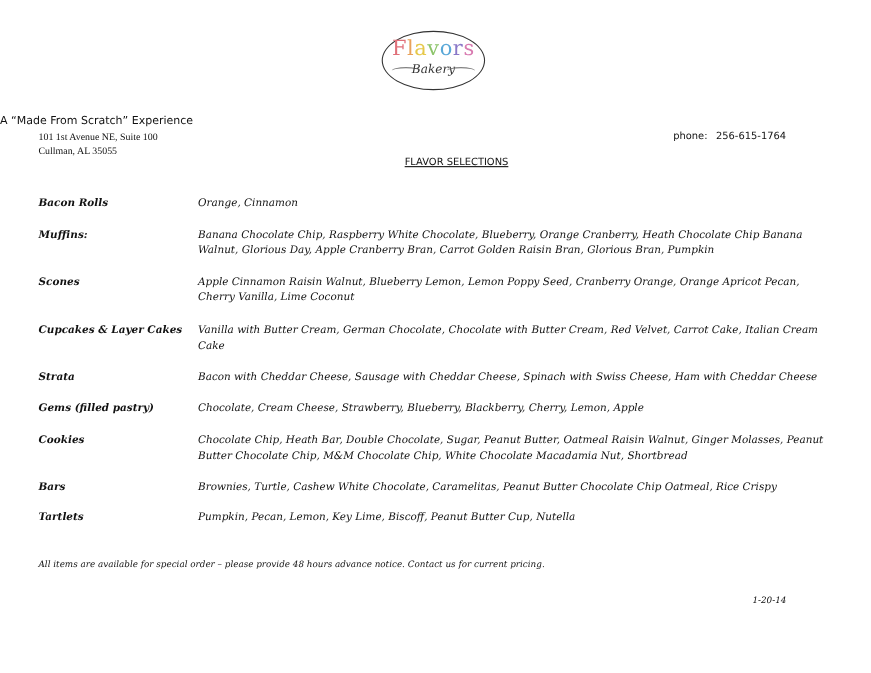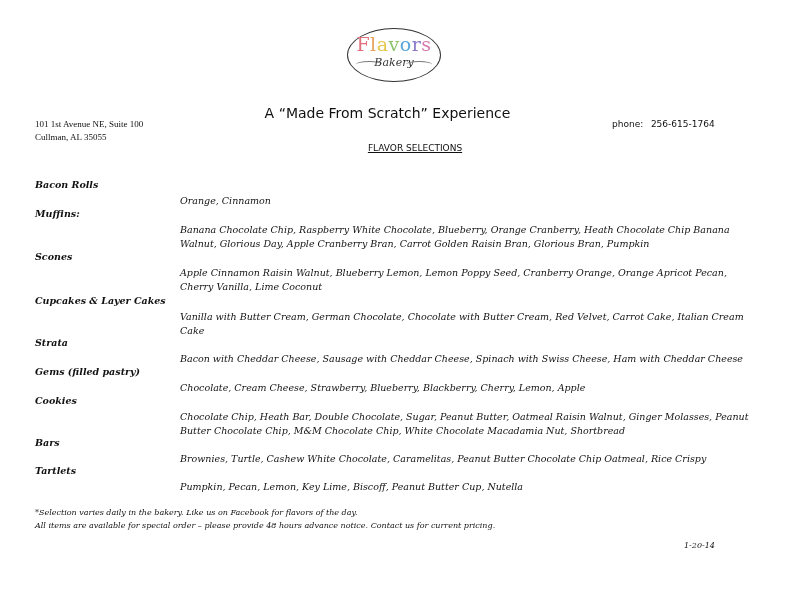--- a/index.html
+++ b/index.html
@@ -7,29 +7,29 @@
     .sans { font-family: "DejaVu Sans", sans-serif; }
     .script { font-family: "DejaVu Serif", serif; font-style: italic; }
     .abs { position: absolute; }
 
     .logo { left: 347px; top: 28px; width: 94px; height: 54px; border: 1.5px solid #333; border-radius: 50%; box-sizing: border-box; background: #fff; }
     .logo-title { position: absolute; left: 0; right: 0; top: 4px; text-align: center; font-family: "DejaVu Serif", serif; font-size: 19px; letter-spacing: 0.5px; line-height: 22px; }
     .logo-title span { display: inline-block; }
     .logo-sub { position: absolute; left: 0; right: 0; top: 27px; text-align: center; font-family: "DejaVu Serif", serif; font-style: italic; font-size: 11px; color: #333; }
     .logo-swirl { position: absolute; top: 32px; width: 26px; height: 6px; border-top: 1.5px solid #777; border-radius: 50%; }
 
-    .tagline { left: 0; width: 775px; top: 105px; text-align: center; font-size: 14px; }
+    .tagline { left: 0; width: 775px; top: 105px; text-align: left; font-size: 10px; }
     .addr { left: 35px; top: 118px; font-size: 9px; line-height: 13px; font-family: Liberation Serif, serif; }
     .contact { left: 576px; top: 118px; font-size: 9px; line-height: 13px; }
     .contact .lbl { display: inline-block; width: 36px; padding-left: 36px; }
     .heading { left: 0; width: 780px; top: 143px; text-align: center; font-size: 9px; text-decoration: underline; padding-left: 25px; }
 
     .row { position: absolute; left: 35px; width: 740px; font-size: 9.5px; line-height: 14px; }
     .row .cat { position: absolute; left: 0; top: 0; width: 140px; font-weight: bold; }
-    .row .items { position: absolute; left: 145px; top: 16px; width: 580px; }
+    .row .items { position: absolute; left: 145px; top: 0; width: 580px; }
 
     .footnote { left: 35px; top: 506px; font-size: 8px; line-height: 13px; }
     .date { left: 684px; top: 519px; font-size: 8px; margin-top: 22px; }
   </style>
 </head>
 <body>
 
 <div class="abs logo">
   <div class="logo-title">
     <span style="color: rgb(224, 112, 122);">F</span><span style="color: rgb(232, 162, 90);">l</span><span style="color: rgb(230, 200, 74);">a</span><span style="color: rgb(140, 196, 106);">v</span><span style="color: rgb(90, 168, 216);">o</span><span style="color: rgb(138, 120, 200);">r</span><span style="color: rgb(216, 122, 176);">s</span>
@@ -86,16 +86,15 @@
 <div class="row script" style="top:436px;">
   <div class="cat">Bars</div>
   <div class="items">Brownies, Turtle, Cashew White Chocolate, Caramelitas, Peanut Butter Chocolate Chip Oatmeal, Rice Crispy</div>
 </div>
 <div class="row script" style="top:464px;">
   <div class="cat">Tartlets</div>
   <div class="items">Pumpkin, Pecan, Lemon, Key Lime, Biscoff, Peanut Butter Cup, Nutella</div>
 </div>
 
 <div class="abs footnote script">
-  <div>*Selection varies daily in the bakery. Like us on Facebook for flavors of the day.</div>
   <div>All items are available for special order – please provide 48 hours advance notice. Contact us for current pricing.</div>
 </div>
 <div class="abs date script">1-20-14</div>
 
 </body></html>

